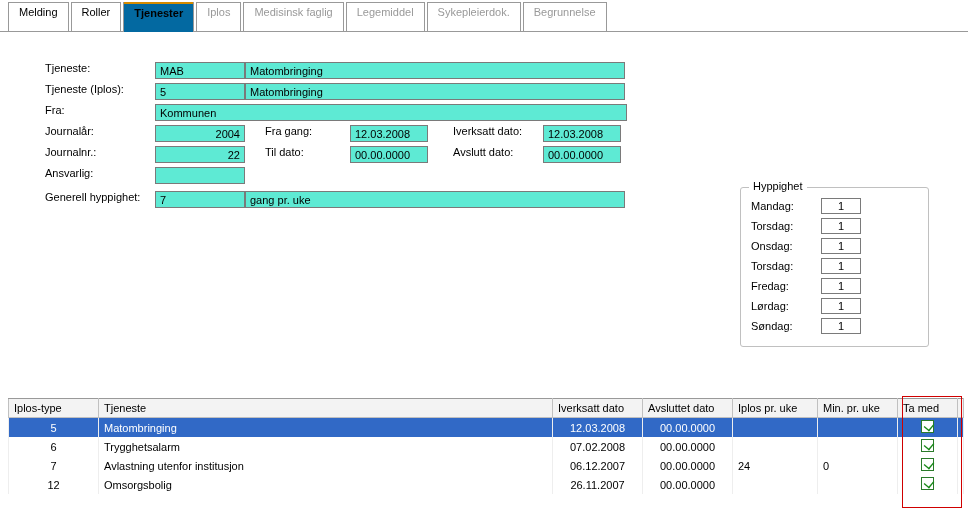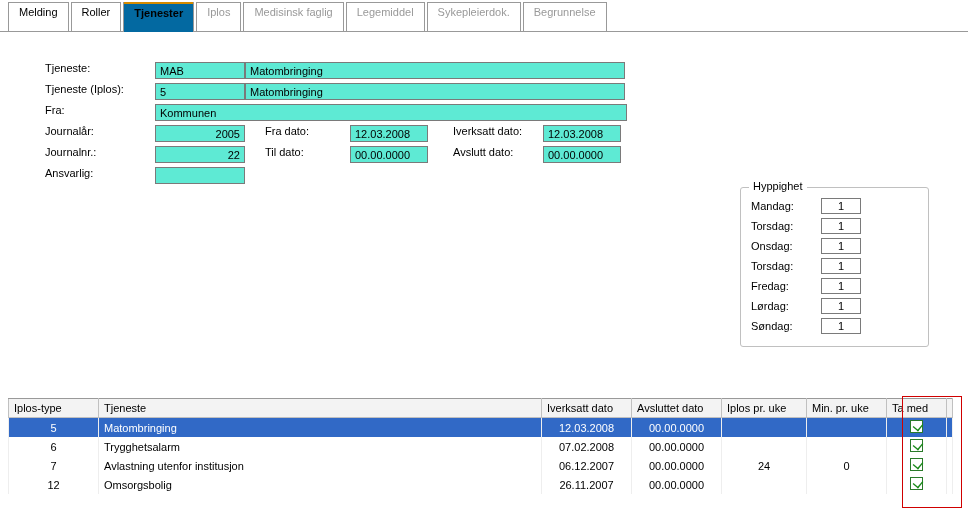--- a/index.html
+++ b/index.html
@@ -93,21 +93,21 @@
   .grow { display: flex; align-items: center; margin-bottom: 4px; }
   .glbl { width: 70px; }
   .gfld {
     border: 1px solid #7a7a7a;
     width: 40px; height: 16px;
     display: flex; justify-content: center; align-items: center;
   }
 
   .grid-wrap {
     position: absolute;
-    left: 8px; right: 15px; top: 398px;
+    left: 8px; right: 4px; top: 398px;
   }
   table.grid {
     width: 100%;
     border-collapse: collapse;
     table-layout: fixed;
     font-size: 11px;
   }
   .grid th {
     border: 1px solid #c0c0c0;
     border-top: 1px solid #999;
@@ -118,21 +118,21 @@
     height: 18px;
   }
   .grid td {
     border-left: 1px solid #eee;
     border-right: 1px solid #eee;
     padding: 2px 5px;
     height: 18px;
   }
   .grid .c-iplos { text-align: center; }
   .grid .c-date { text-align: center; }
-  .grid .c-hours{ text-align: center; }
+  .grid .c-hours{ }
   .grid .c-check{ text-align: center; }
   .grid tr.sel td { background: #3169c6; color: #fff; }
 
   .checkbox {
     display: inline-block;
     width: 13px; height: 13px;
     border: 1px solid #2a7a2a;
     background: #fff;
     position: relative;
   }
@@ -177,37 +177,42 @@
     <span class="lbl">Tjeneste (Iplos):</span>
     <span class="field code">5</span>
     <span class="field text">Matombringing</span>
   </div>
   <div class="row">
     <span class="lbl">Fra:</span>
     <span class="field" style="width:472px">Kommunen</span>
   </div>
   <div class="row">
     <span class="lbl">Journalår:</span>
-    <span class="field num">2005</span>
-    <span class="sublbl">Fra dato:</span>
+    <span class="field num">2004</span>
+    <span class="sublbl">Fra gang:</span>
     <span class="field small">12.03.2008</span>
     <span class="sublbl2">Iverksatt dato:</span>
     <span class="field small">12.03.2008</span>
   </div>
   <div class="row">
     <span class="lbl">Journalnr.:</span>
     <span class="field num">22</span>
     <span class="sublbl">Til dato:</span>
     <span class="field small">00.00.0000</span>
     <span class="sublbl2">Avslutt dato:</span>
     <span class="field small">00.00.0000</span>
   </div>
   <div class="row">
     <span class="lbl">Ansvarlig:</span>
     <span class="field code"></span>
+  </div>
+  <div class="row" style="margin-top:6px">
+    <span class="lbl" style="line-height:12px">Generell hyppighet:</span>
+    <span class="field code">7</span>
+    <span class="field text">gang pr. uke</span>
   </div>
 
   <div class="groupbox">
     <span class="group-title">Hyppighet</span>
     <div id="day-rows">
         <div class="grow">
           <span class="glbl">Mandag:</span>
           <span class="gfld">1</span>
         </div>
         <div class="grow">

